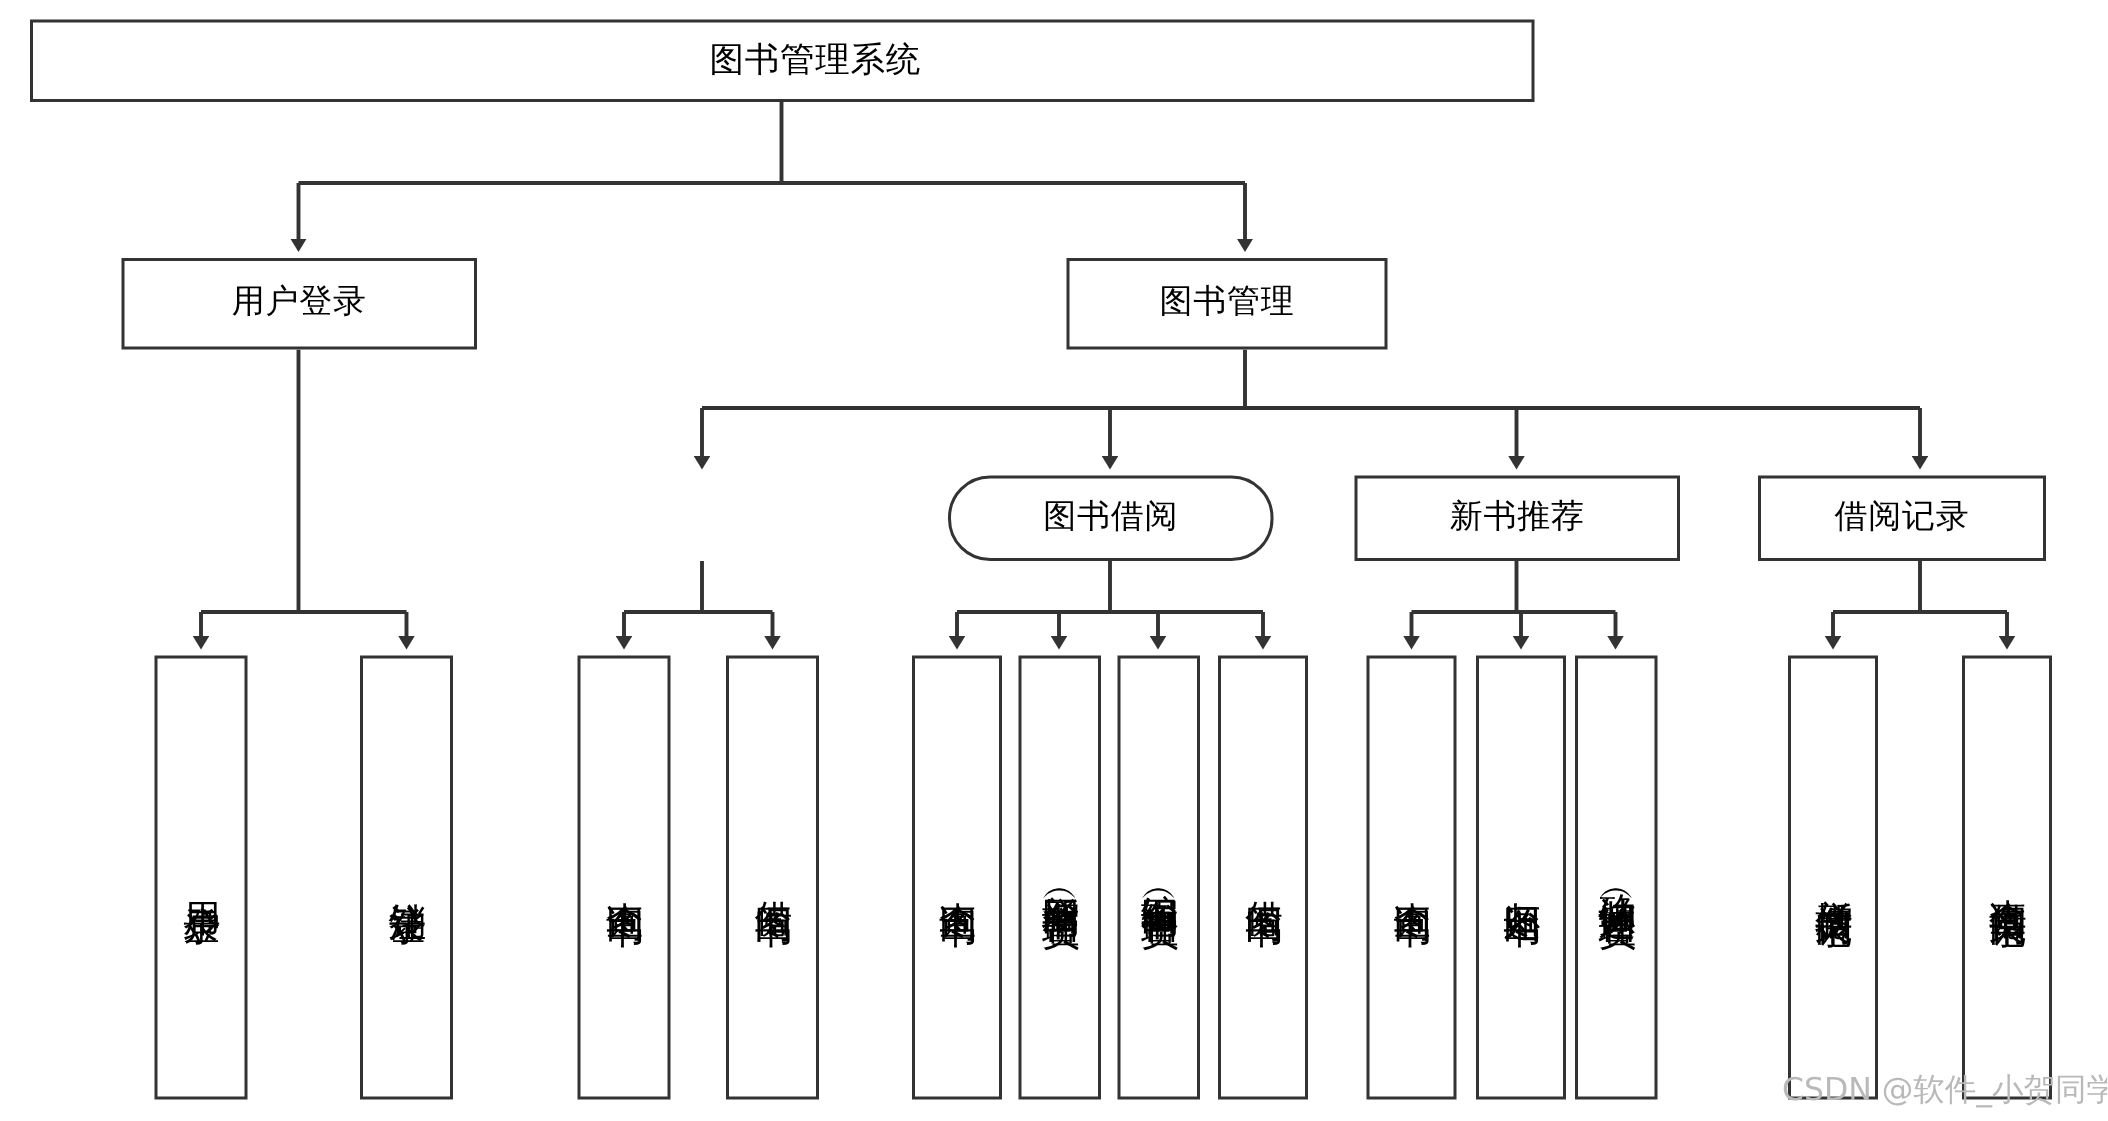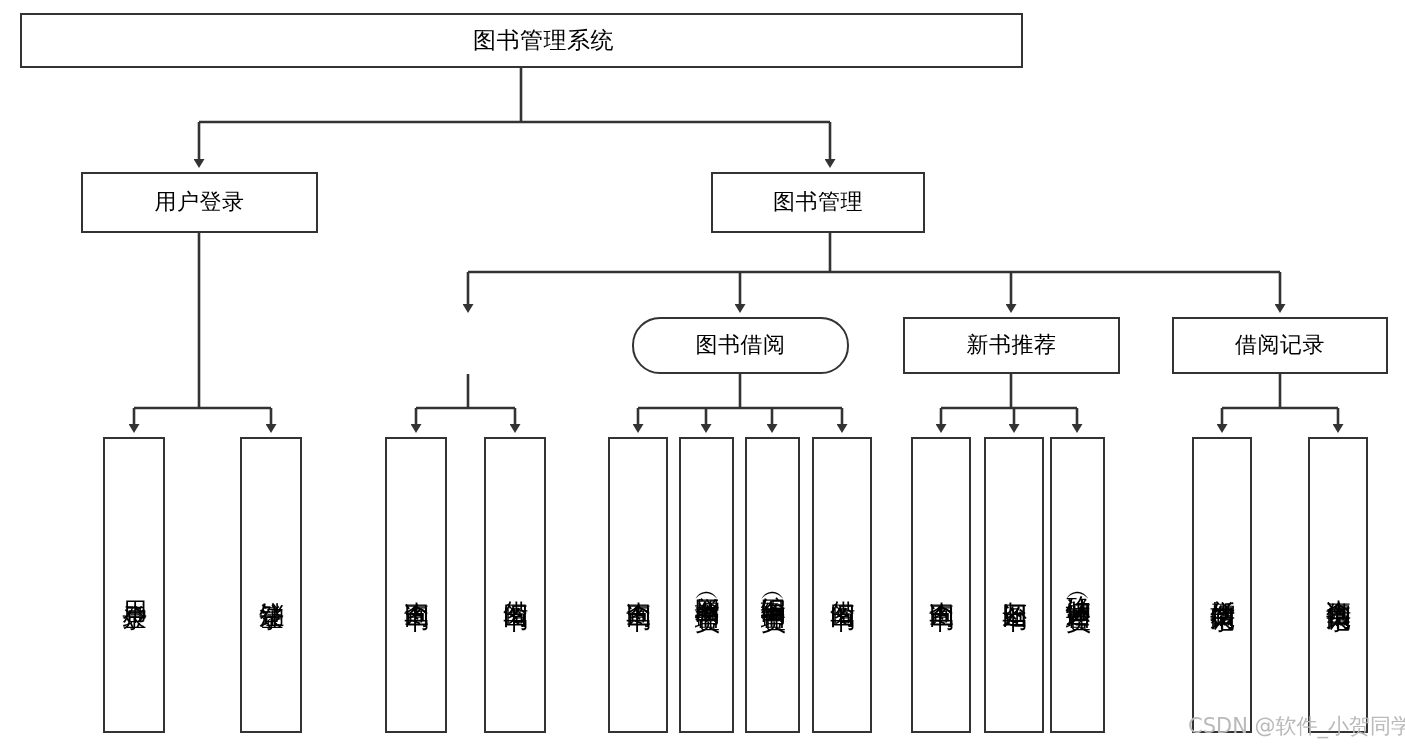--- a/index.html
+++ b/index.html
@@ -155,21 +155,21 @@
   <div class="node node-h" style="left:711px; top:172px; width:214px; height:61px;">
     <span class="node-label">图书管理</span>
   </div>
 
   <div class="node node-h" style="left:632px; top:317px; width:217px; height:57px;border-radius:28px;">
     <span class="node-label">图书借阅</span>
   </div>
   <div class="node node-h" style="left:903px; top:317px; width:217px; height:57px;">
     <span class="node-label">新书推荐</span>
   </div>
-  <div class="node node-h" style="left:1172px; top:317px; width:216px; height:57px;">
+  <div class="node node-h" style="left:1172px; top:317px; width:192px; height:57px;">
     <span class="node-label">借阅记录</span>
   </div>
 
   <div class="node node-v" style="left:103px; top:437px; width:62px; height:296px;">
     <span class="node-label">用户登录</span>
   </div>
   <div class="node node-v" style="left:240px; top:437px; width:62px; height:296px;">
     <span class="node-label">注销登录</span>
   </div>
 

